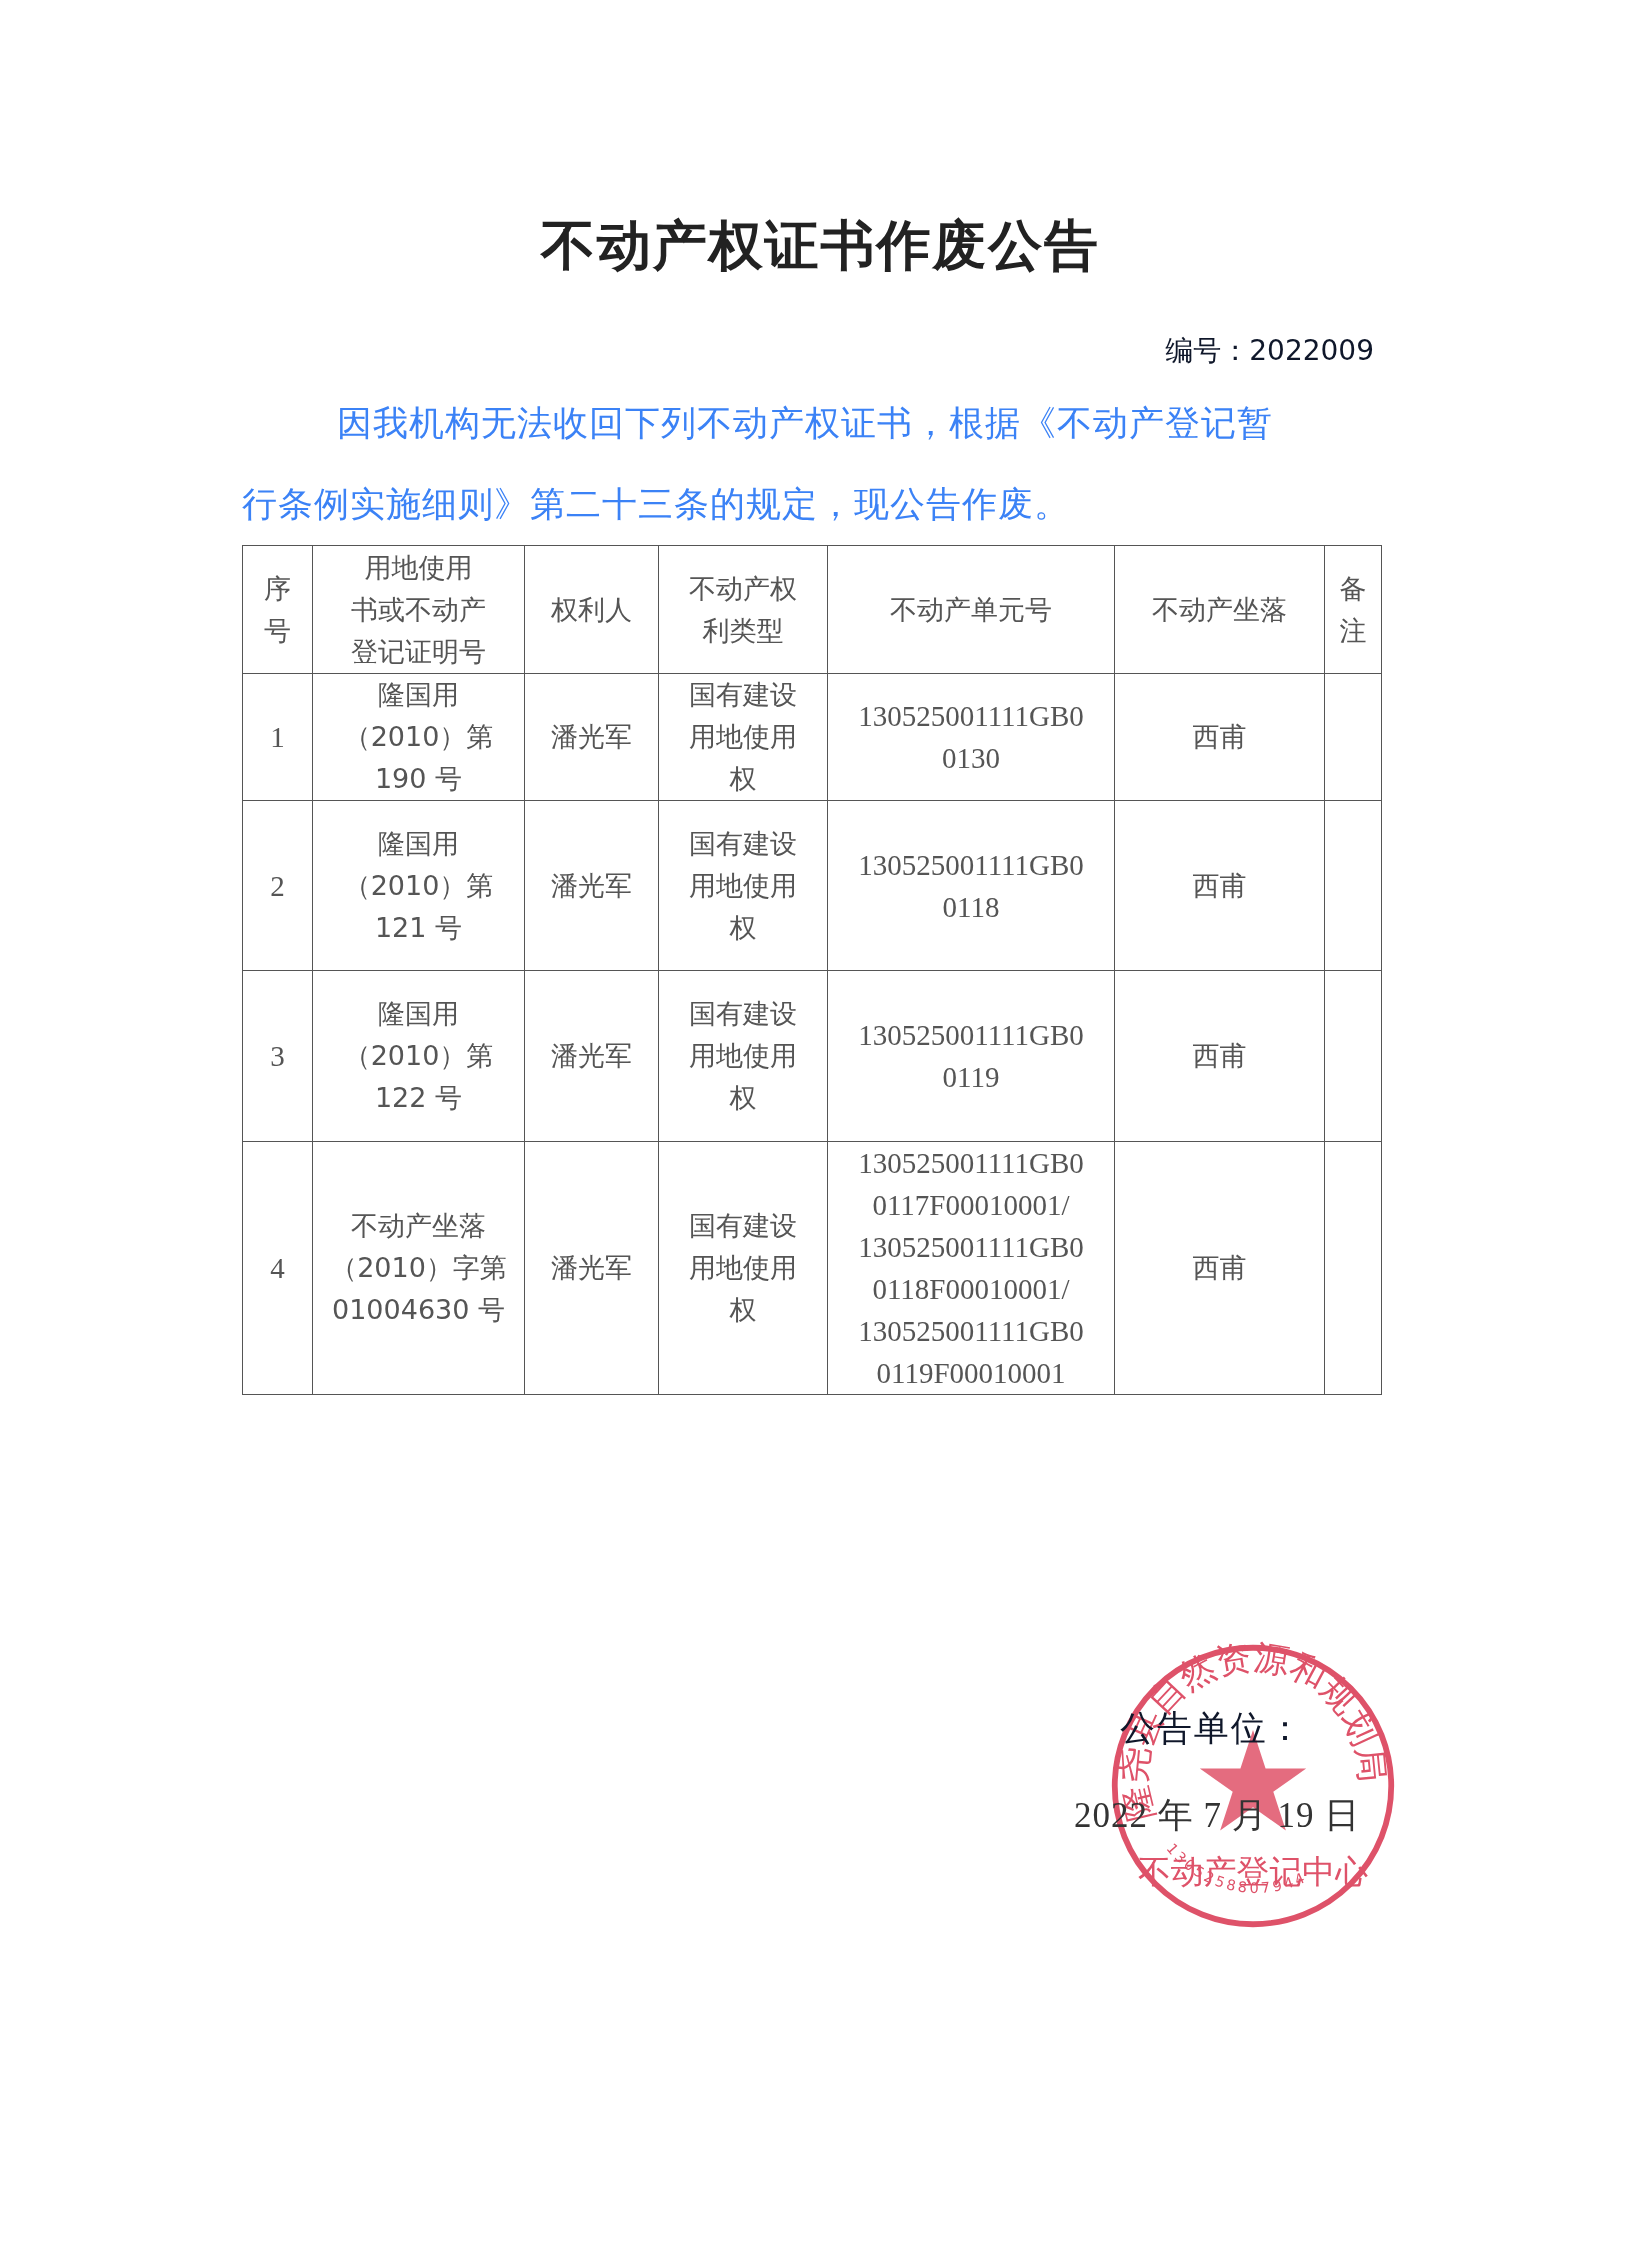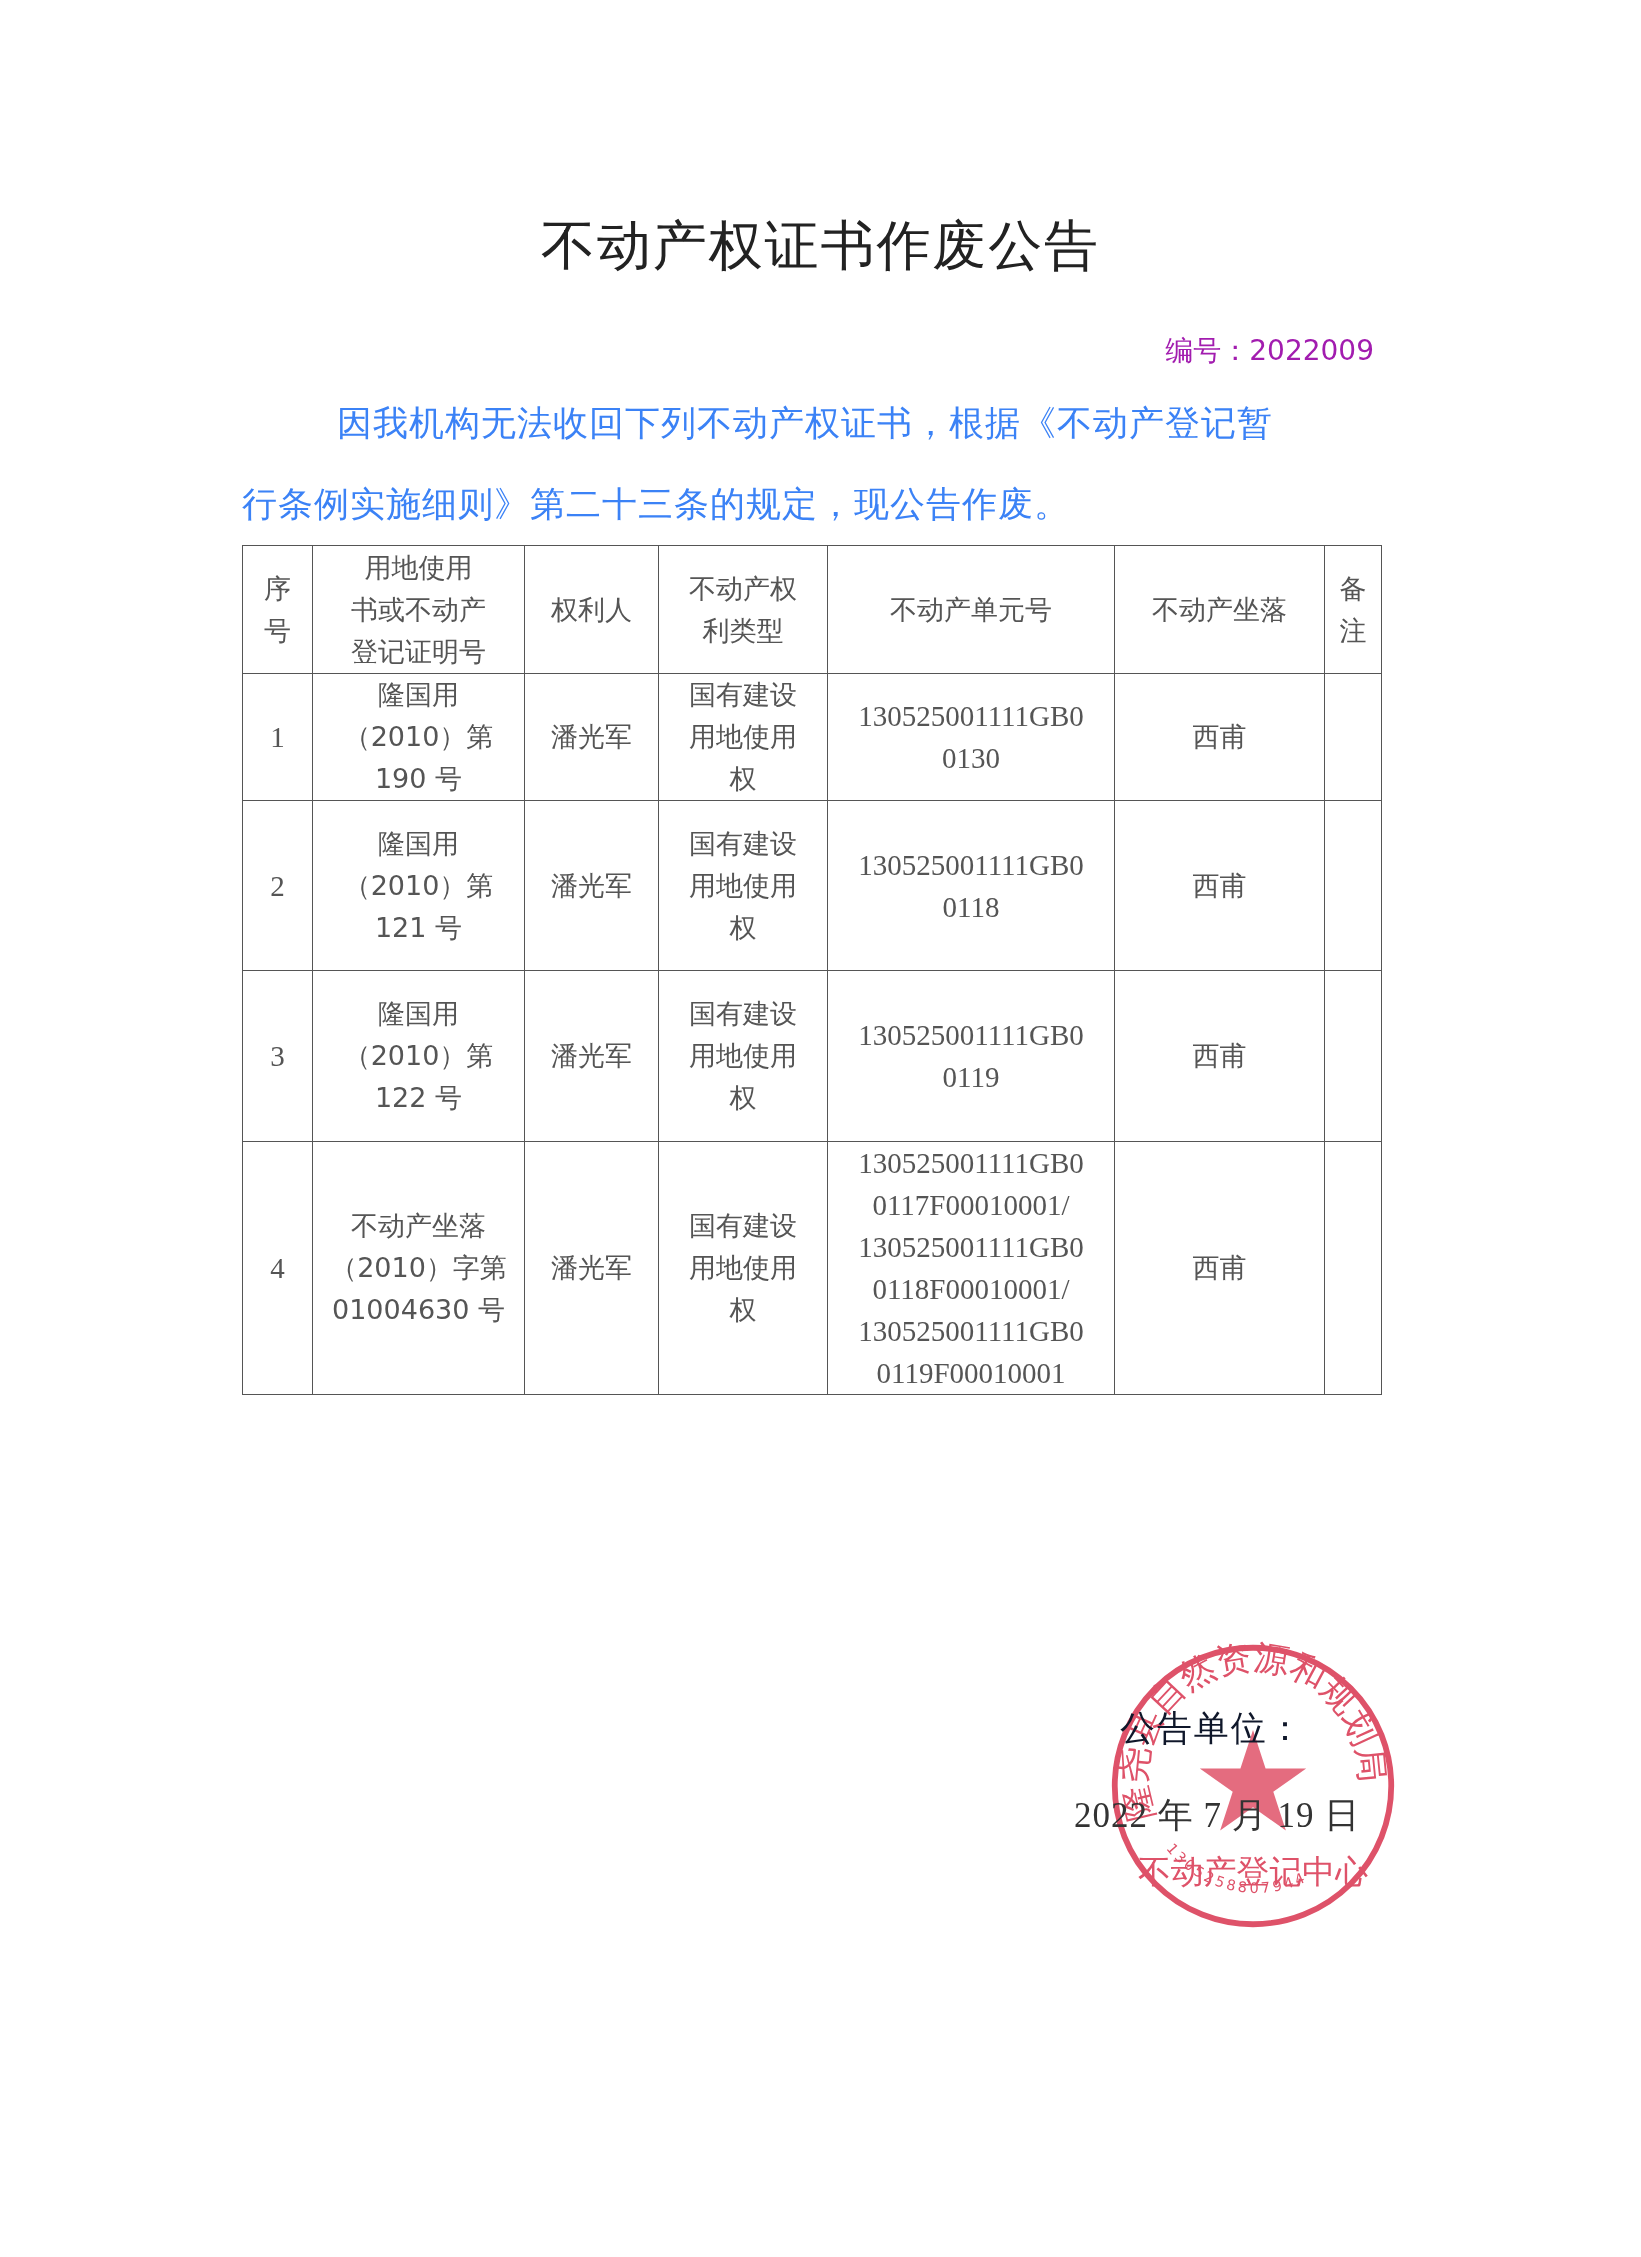--- a/index.html
+++ b/index.html
@@ -8,25 +8,25 @@
     background: #ffffff;
     position: relative;
     overflow: hidden;
     font-family: "DejaVu Serif", "Liberation Serif", serif;
     color: #2a2a2a;
   }
   .title {
     position: absolute; left: 0; top: 210px; width: 1641px;
     text-align: center;
     font-size: 54px; letter-spacing: 1.9px; color: #222;
-    font-family: "DejaVu Sans", sans-serif; font-weight: normal;
+    font-family: "DejaVu Sans", sans-serif; font-weight: bold;
   }
   .doc-number {
     position: absolute; right: 267px; top: 332px;
-    font-size: 28px; color: #a21caf;
+    font-size: 28px; color: #0f172a;
     font-family: "DejaVu Sans", sans-serif;
   }
   .para {
     position: absolute; left: 242px; width: 1139px;
     font-size: 35px; color: #3b82f6; letter-spacing: 1px;
     font-family: "DejaVu Sans", sans-serif;
   }
   .para.l1 { top: 400px; padding-left: 95px; box-sizing: border-box; }
   .para.l2 { top: 481px; }
 

